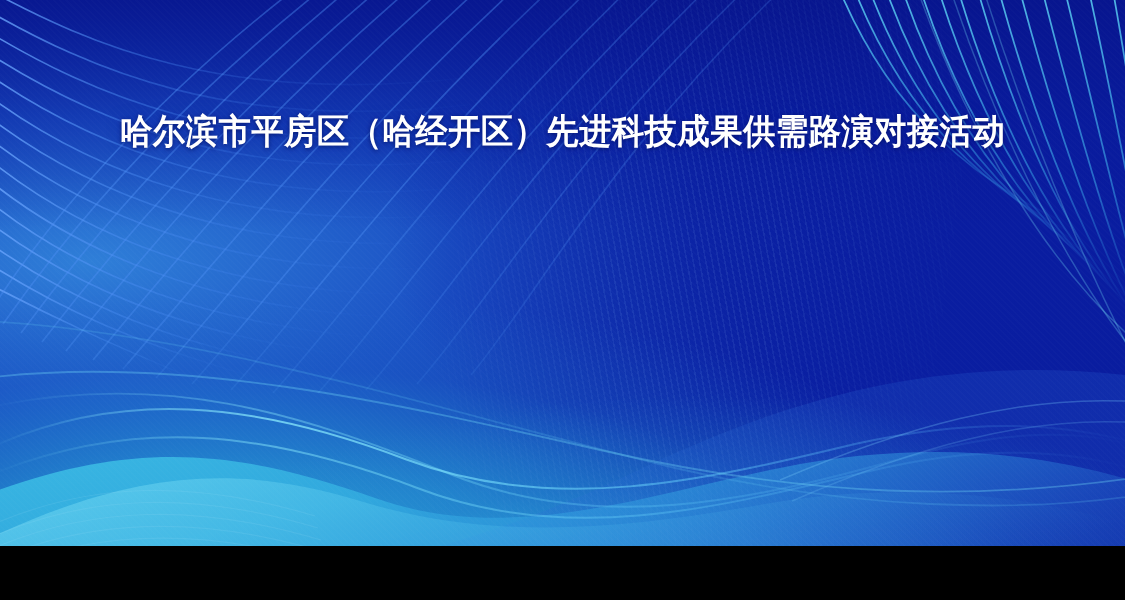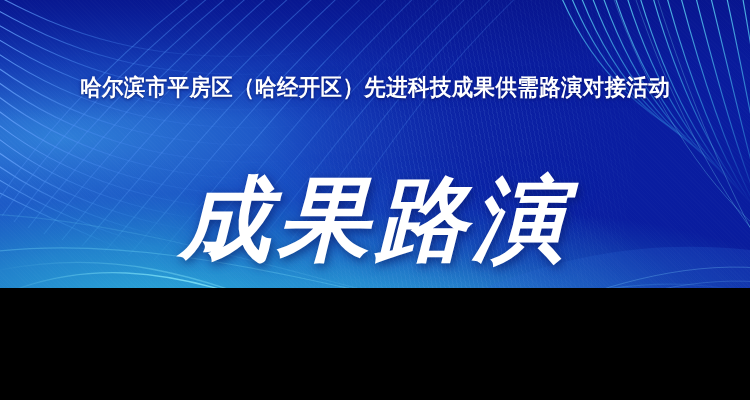--- a/index.html
+++ b/index.html
@@ -1,21 +1,21 @@
 <!DOCTYPE html>
 <html><head>
 <meta charset="utf-8">
 <style>
   html,body{margin:0;padding:0;background:#000;}
   *{box-sizing:border-box;}
 
   .banner{
     position:relative;
     width:750px;
-    height:288px;
+    height:364px;
     overflow:hidden;
     font-family:"Liberation Sans", sans-serif;
     background:#701a75;
   }
 
   
   .layer{position:absolute;inset:0;}
 
   .bg-base{
     background:
@@ -265,18 +265,15 @@
     <g fill="none" stroke-width="1">
       <path d="M 760,268 C 680,262 600,286 520,320" stroke="#7fd4ff" stroke-opacity=".28"></path>
       <path d="M 760,282 C 684,276 606,300 528,334" stroke="#7fd4ff" stroke-opacity=".20"></path>
     </g>
   </svg>
 
   <div class="subtitle-wrap">
     <div class="subtitle">哈尔滨市平房区（哈经开区）先进科技成果供需路演对接活动</div>
   </div>
 
-  <div class="title-wrap">
-    <div class="title">成果路演</div>
-  </div>
 
   <div class="grain"></div>
 </div>
 
 </body></html>

